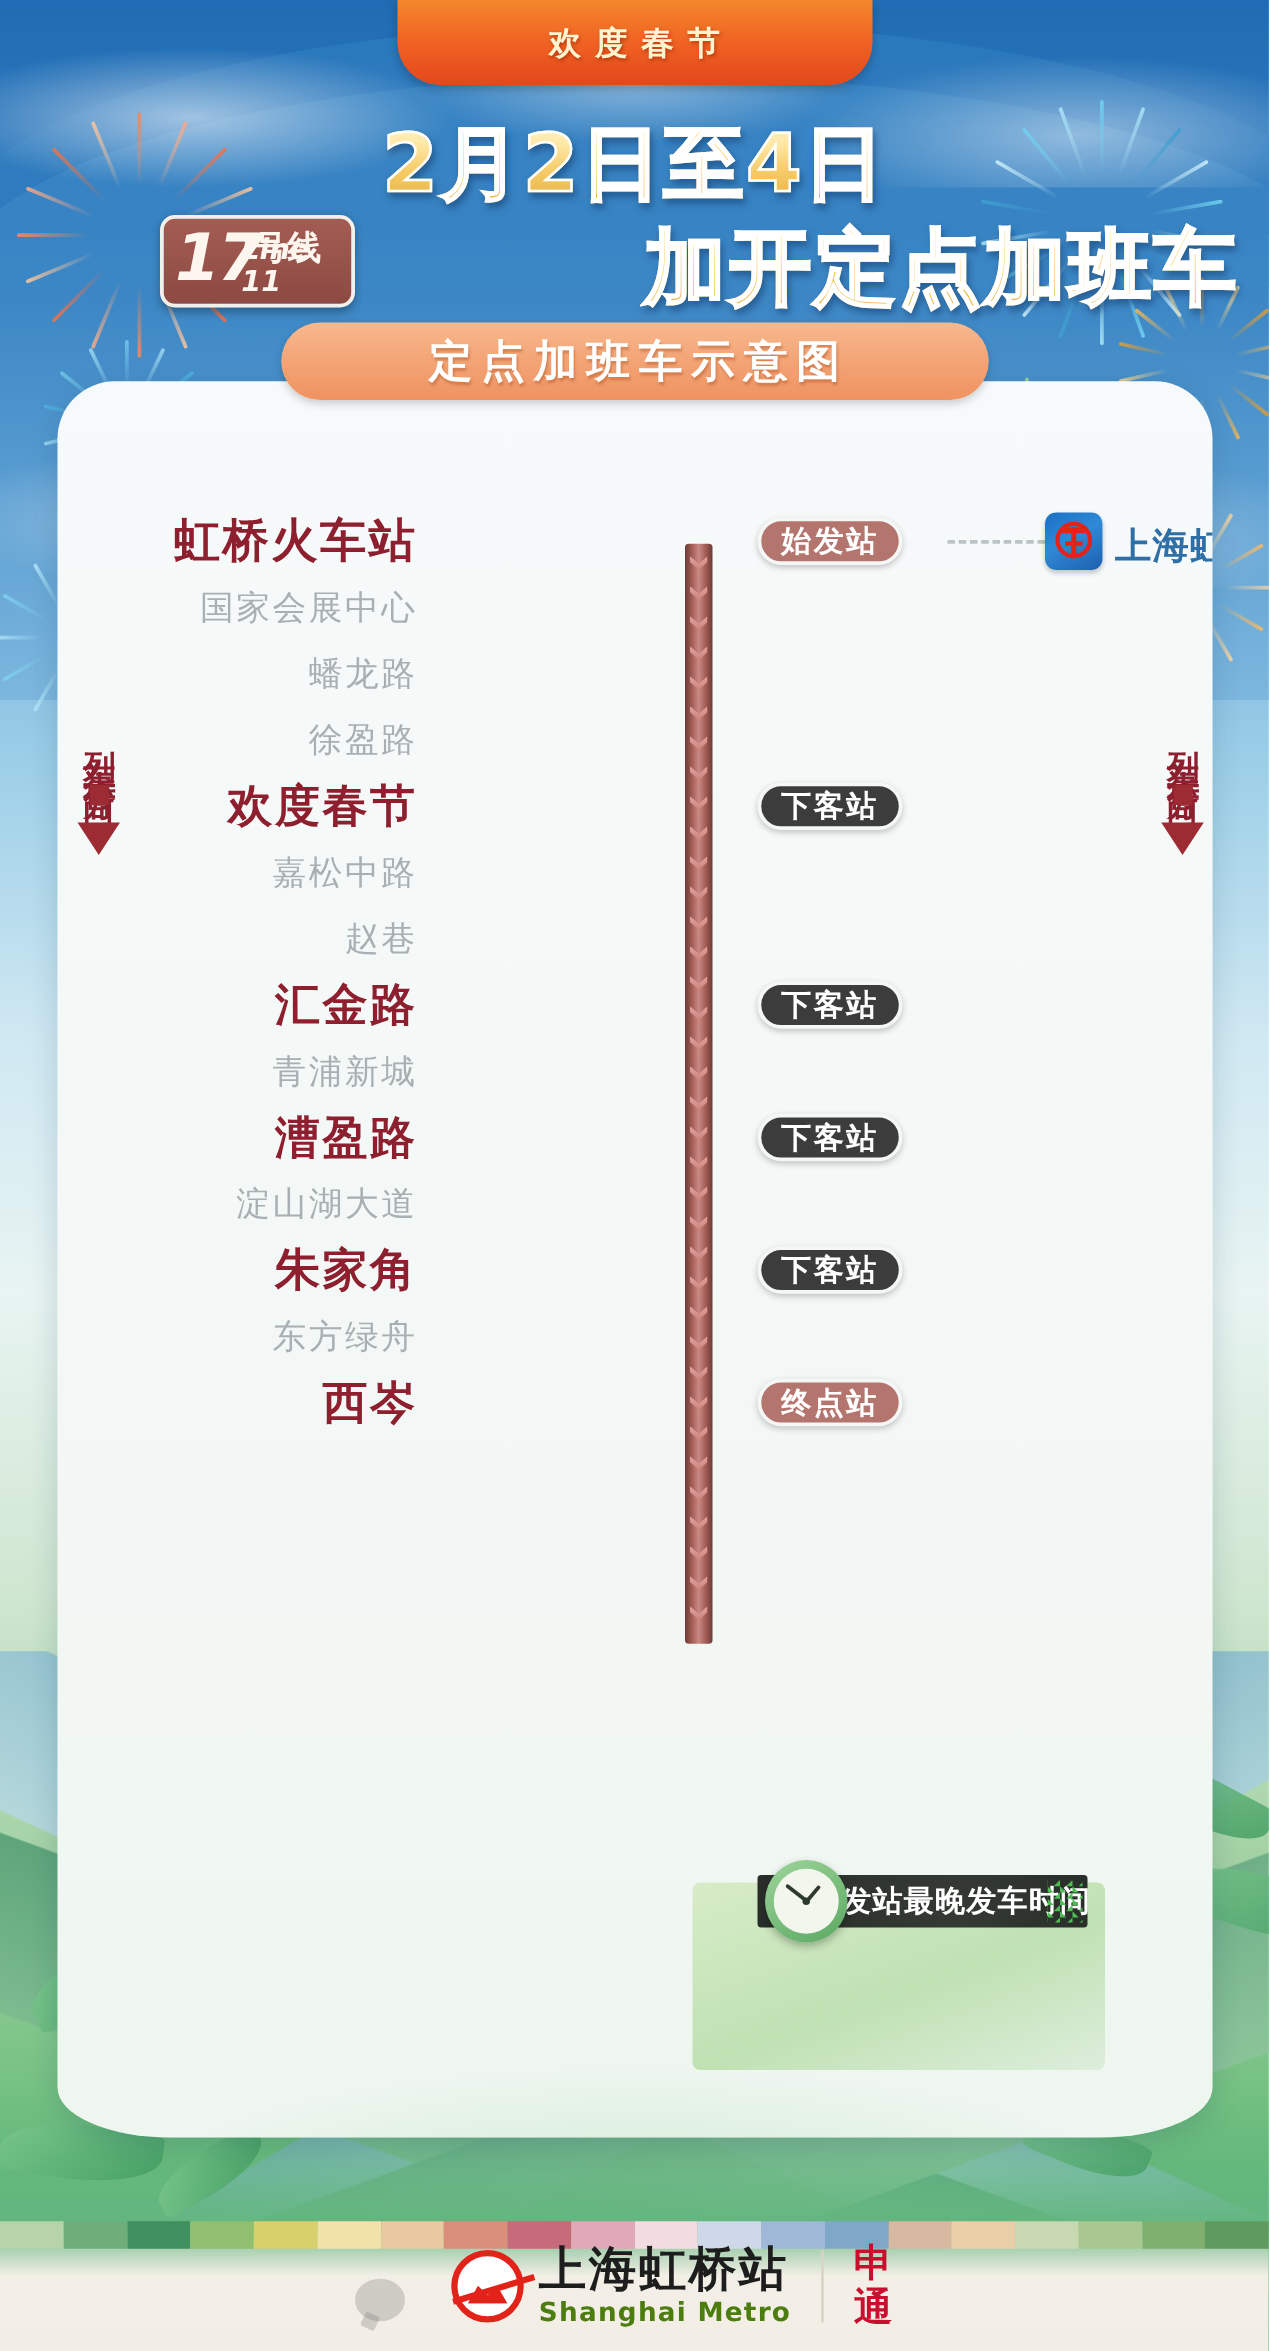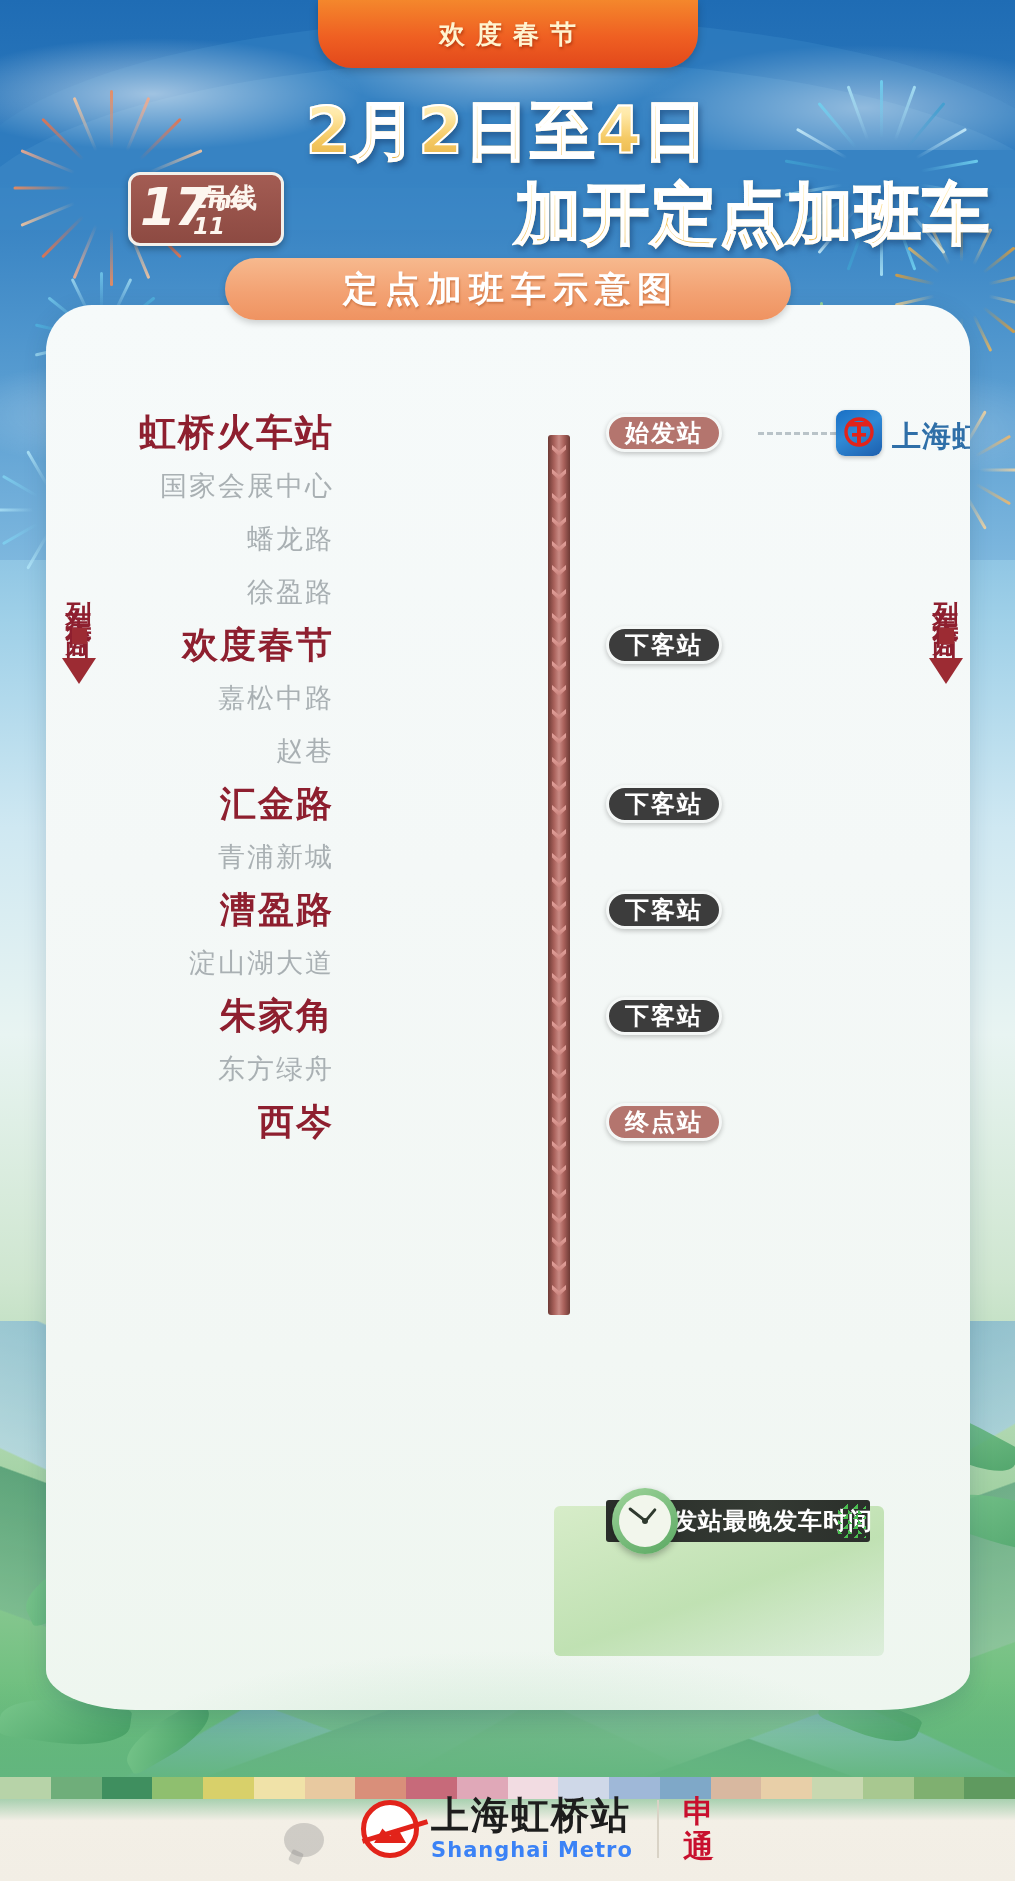--- a/index.html
+++ b/index.html
@@ -289,21 +289,21 @@
   .metro-mark::before {
     content:""; position:absolute; left:8px; top:18px; width:32px; height:20px;
     background:#e2231a;
     clip-path:polygon(0 100%,26% 28%,50% 66%,74% 28%,100% 100%);
   }
   .metro-mark::after {
     content:""; position:absolute; left:-5px; top:24px; width:68px; height:5px;
     background:#e2231a; transform:rotate(-17deg);
   }
   .metro-text .cn { font-size:38px; font-weight:bold; color:#1d1d1d; letter-spacing:2px; line-height:1; }
-  .metro-text .en { font-size:21px; font-weight:bold; color:#3b82f6; letter-spacing:1px; margin-top:4px; }
+  .metro-text .en { font-size:21px; font-weight:bold; color:#4d7c0f; letter-spacing:1px; margin-top:4px; }
 
   .divider-v { width:2px; height:58px; background:#d9d3c6; margin:0 24px; z-index:2; }
 
   .st-logo { position:relative; display:flex; align-items:center; gap:10px; z-index:2; }
   .st-logo .stack { display:flex; flex-direction:column; gap:2px; }
   .st-logo .stack i {
     font-style:normal; font-size:31px; font-weight:bold; color:#c8102e; line-height:1.05;
   }
   .st-logo .right { display:flex; flex-direction:column; gap:6px; }
   .st-logo .right i {

